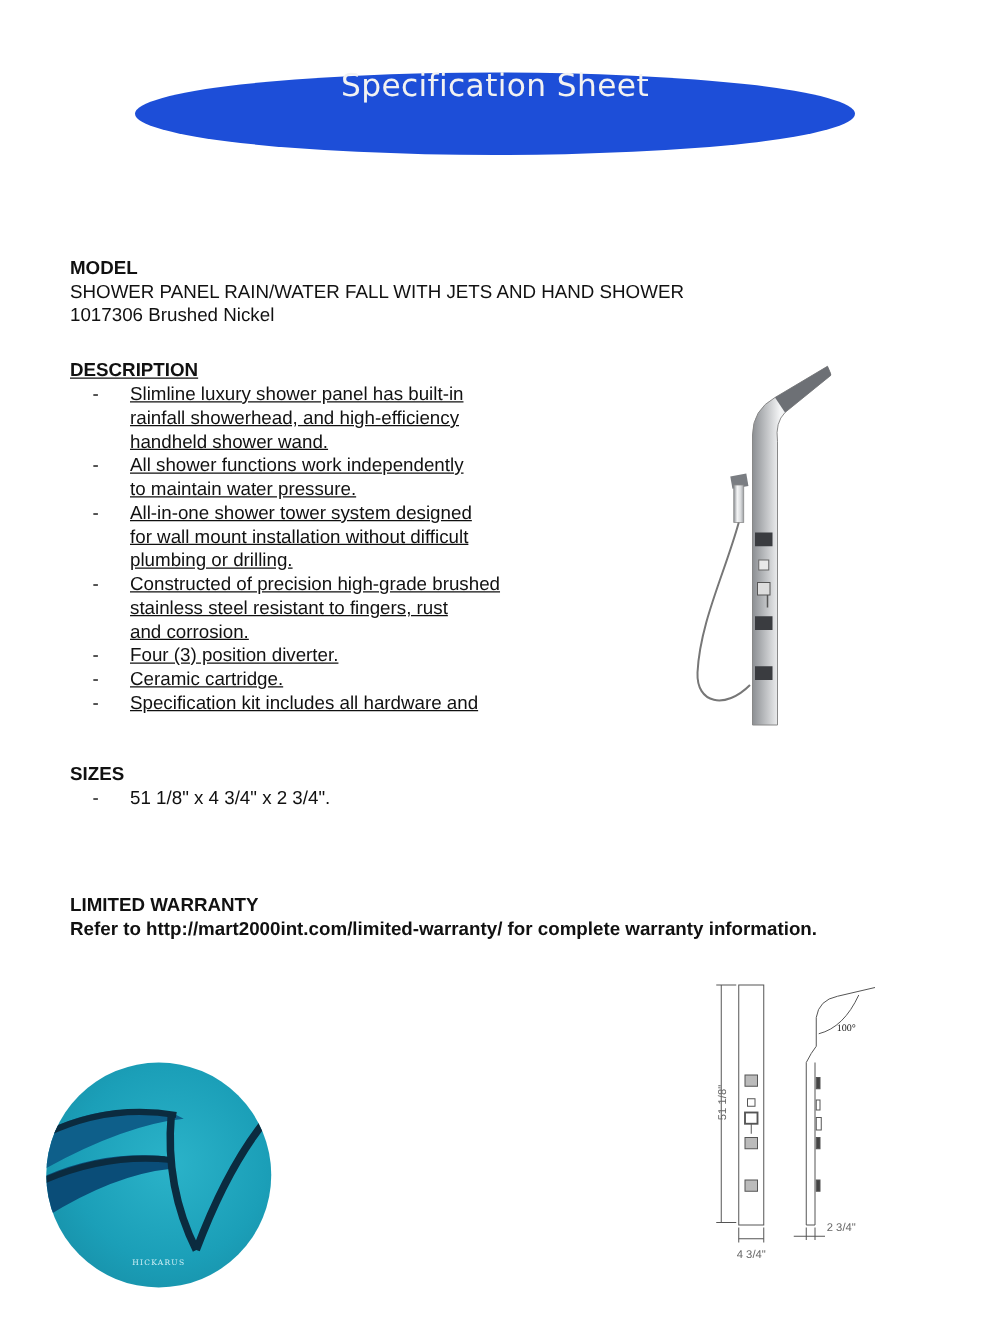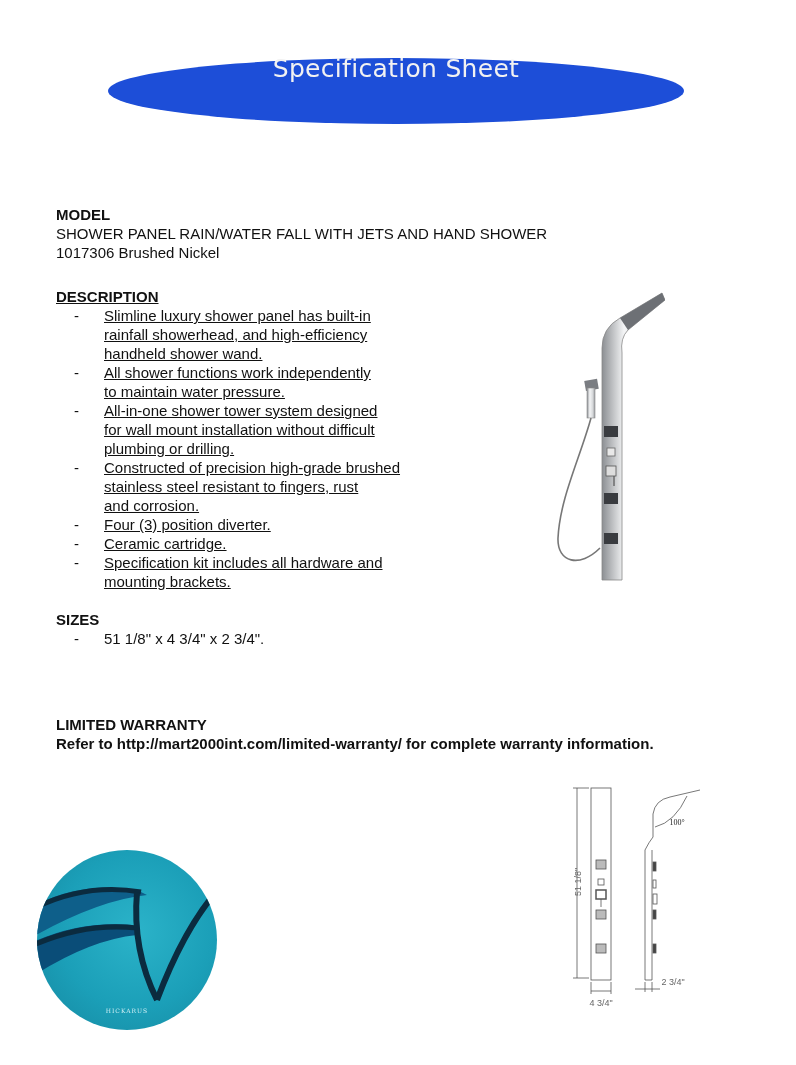--- a/index.html
+++ b/index.html
@@ -70,21 +70,20 @@
         <span class="dash">-</span>
         <div>Four (3) position diverter.</div>
       </li>
       <li>
         <span class="dash">-</span>
         <div>Ceramic cartridge.</div>
       </li>
       <li>
         <span class="dash">-</span>
         <div>Specification kit includes all hardware and</div>
-        <div>mounting brackets.</div>
       </li>
     </ul>
 </div>
 
 <div class="section" id="sizes">
   <div class="heading">SIZES</div>
   <ul class="list" id="sizes-list">
       <li>
         <span class="dash">-</span>
         <div>51 1/8" x 4 3/4" x 2 3/4".</div>

